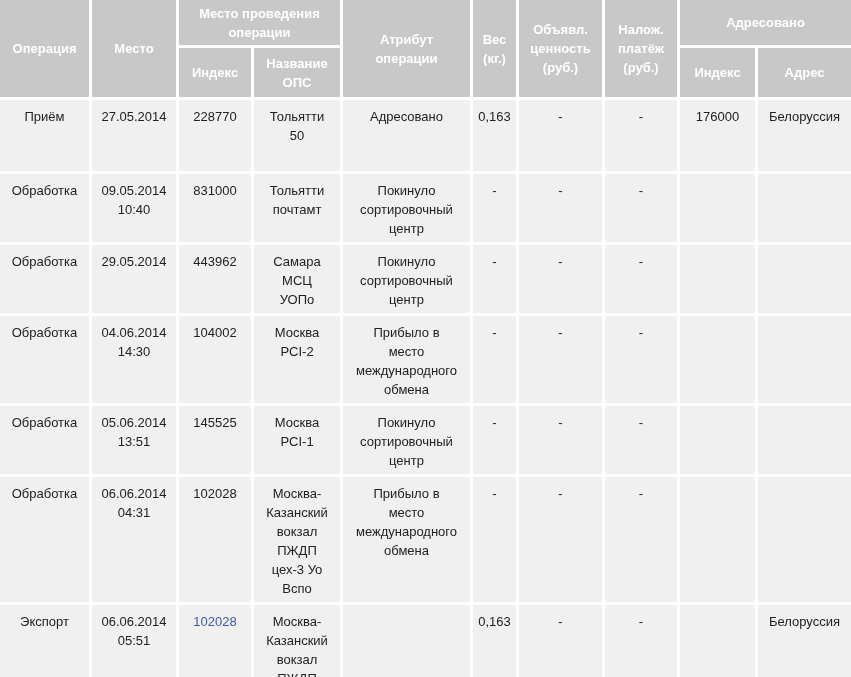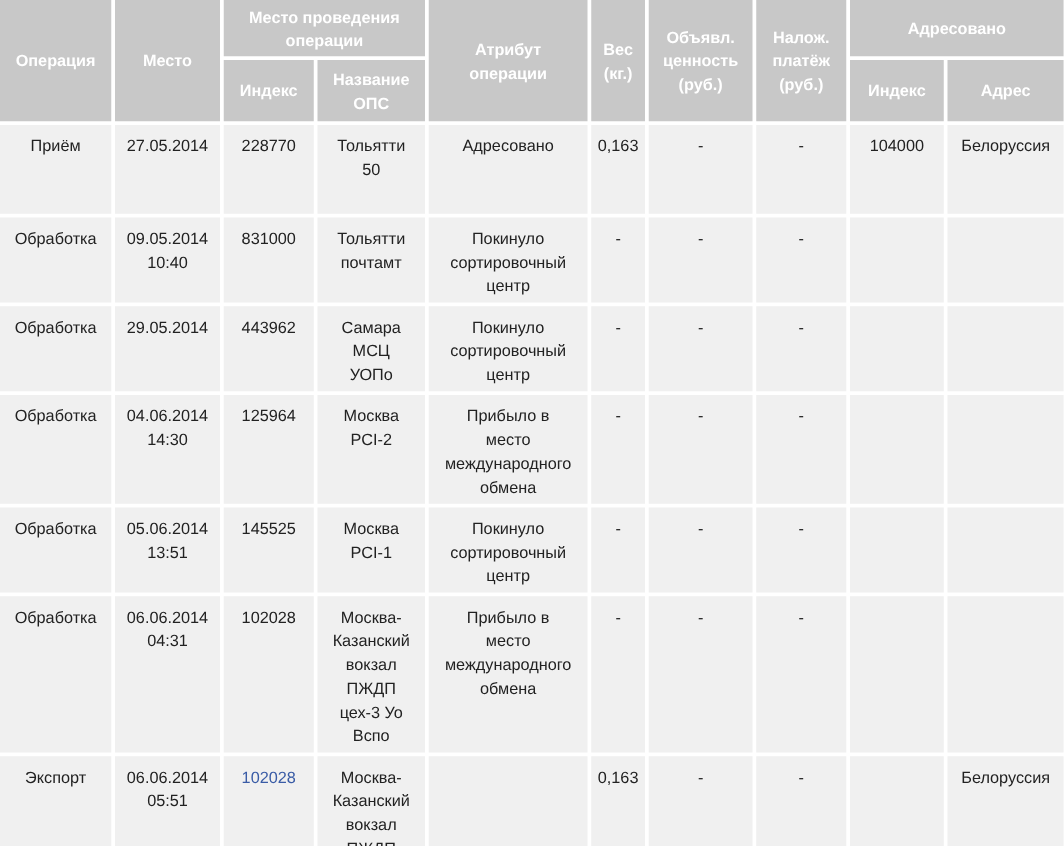--- a/index.html
+++ b/index.html
@@ -118,21 +118,21 @@
       <tr>
         <td>Приём</td>
         <td>27.05.2014</td>
         <td>228770</td>
         <td>Тольятти
 50</td>
         <td>Адресовано</td>
         <td>0,163</td>
         <td>-</td>
         <td>-</td>
-        <td>104000</td>
+        <td>176000</td>
         <td>Белоруссия</td>
       </tr>
       <tr>
         <td>Обработка</td>
         <td>09.05.2014
 10:40</td>
         <td>831000</td>
         <td>Тольятти
 почтамт</td>
         <td>Покинуло
@@ -157,21 +157,21 @@
         <td>-</td>
         <td>-</td>
         <td>-</td>
         <td></td>
         <td></td>
       </tr>
       <tr>
         <td>Обработка</td>
         <td>04.06.2014
 14:30</td>
-        <td>125964</td>
+        <td>104002</td>
         <td>Москва
 PCI-2</td>
         <td>Прибыло в
 место
 международного
 обмена</td>
         <td>-</td>
         <td>-</td>
         <td>-</td>
         <td></td>

